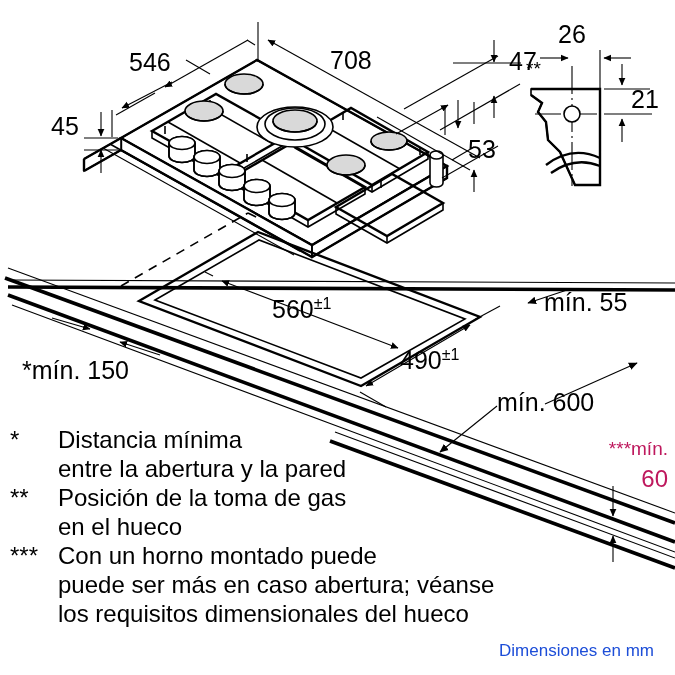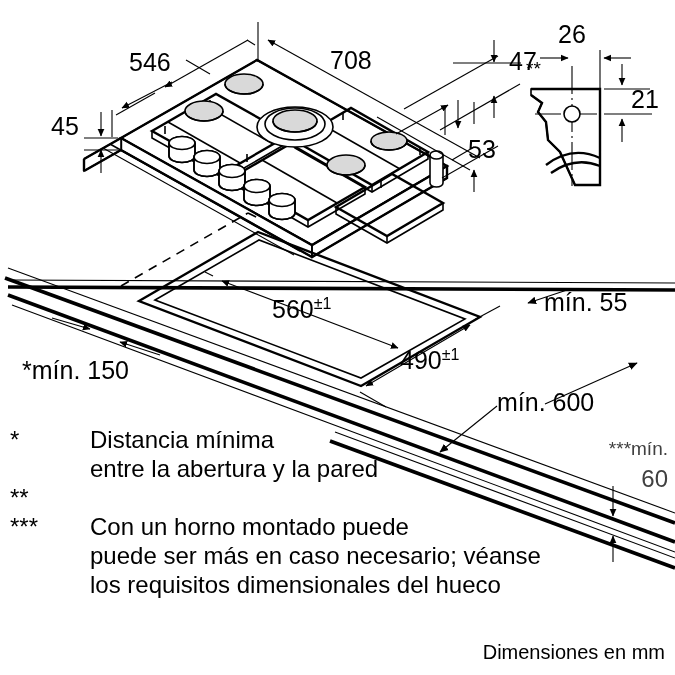--- a/index.html
+++ b/index.html
@@ -63,35 +63,35 @@
     width: 48px;
     flex: 0 0 48px;
     font-size: 24px;
     letter-spacing: 0px;
     color: #000;
   }
   .legend-body {
     font-size: 24px;
     color: #000;
   }
-  .legend-body div { white-space: nowrap; margin-left: 32px; }
+  .legend-body div { white-space: nowrap; }
   .units {
     position: absolute;
-    right: 10px;
+    right: 21px;
     top: 641px;
-    font-size: 20px;
-    color: #000000;
+    font-size: 17px;
+    color: #1d4ed8;
     white-space: nowrap;
   }
   .note30 {
     position: absolute;
     left: 568px;
     top: 432px;
     font-size: 24px;
-    color: #404040;
+    color: #be185d;
     text-align: right;
     line-height: 30px;
     width: 100px;
   }
   .note30 .tiny { font-size: 19px; }
 </style>
 </head>
 <body>
 
 <div id="sheet">
@@ -371,27 +371,31 @@
     <div class="legend-row">
       <div class="legend-mark">*</div>
       <div class="legend-body">
         <div>Distancia mínima</div>
         <div>entre la abertura y la pared</div>
       </div>
     </div>
 
     <div class="legend-row">
       <div class="legend-mark">**</div>
+      <div class="legend-body">
+        <div>Posición de la toma de gas</div>
+        <div>en el hueco</div>
+      </div>
     </div>
 
     <div class="legend-row">
       <div class="legend-mark">***</div>
       <div class="legend-body">
         <div>Con un horno montado puede</div>
-        <div>puede ser más en caso necesario; véanse</div>
+        <div>puede ser más en caso abertura; véanse</div>
         <div>los requisitos dimensionales del hueco</div>
       </div>
     </div>
   </div>
 
   <div class="units">Dimensiones en mm</div>
 
 </div>
 
 </body></html>

